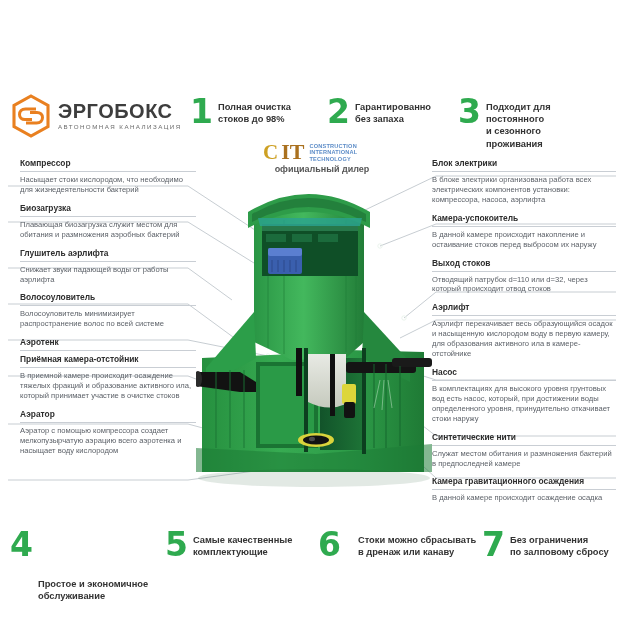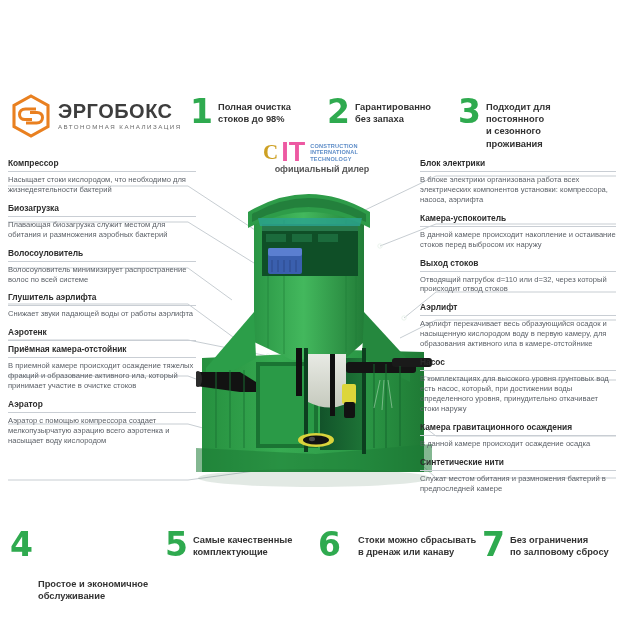--- a/index.html
+++ b/index.html
@@ -21,30 +21,30 @@
   .logo-sub{font-size:6.2px;letter-spacing:1.45px;color:#6b6b6b;margin-top:3px;line-height:1;}
 
   .feat{position:absolute;display:flex;align-items:flex-start;gap:5px;}
   .feat .num{font-size:33px;line-height:26px;font-weight:bold;color:#2faa4f;font-family:"DejaVu Sans",sans-serif;}
   .feat .txt{font-size:9.3px;line-height:12.2px;color:#333;font-weight:bold;padding-top:2px;}
 
   
   .cit{position:absolute;left:263px;top:142px;width:130px;height:38px;opacity:.9;}
   .cit-row{display:flex;align-items:center;gap:3px;}
   .cit-c{font-size:21px;font-weight:bold;color:#c8960c;line-height:20px;font-family:"Liberation Serif",serif;}
-  .cit-it{font-size:27px;font-weight:bold;color:#ec4899;line-height:20px;font-family:Liberation Sans, sans-serif;}
+  .cit-it{font-size:22px;font-weight:bold;color:#a16207;line-height:20px;font-family:Liberation Serif, serif;}
   .cit-lines{display:flex;flex-direction:column;line-height:6.4px;margin-left:2px;margin-top:1px;}
   .cit-lines span{font-size:5.6px;font-weight:bold;color:#4a7fc1;letter-spacing:.2px;}
   .cit-dealer{font-size:9px;color:#444;margin-top:2px;text-align:center;width:118px;font-weight:bold;}
 
   
   .col{position:absolute;top:158px;width:188px;}
   .col-left{left:8px;text-align:left;}
   .col-right{right:8px;width:196px;}
-  .cl{margin-bottom:0;}
+  .cl{margin-bottom:0;margin-left:12px;}
   .cl-title{font-size:8.4px;font-weight:bold;color:#2d2d2d;line-height:11px;padding-bottom:2px;}
   .cl-rule{height:1px;background:#c9ced4;margin:0 0 3px 0;}
   .cl-body{font-size:7.6px;line-height:9.9px;color:#5c6168;padding-bottom:8px;}
 
   
   .leaders{position:absolute;left:0;top:0;width:624px;height:624px;pointer-events:none;}
 
   
   .illo{position:absolute;left:196px;top:172px;width:236px;height:330px;}
 
@@ -248,30 +248,30 @@
       <div class="cl-title">Компрессор</div>
       <div class="cl-rule"></div>
       <div class="cl-body">Насыщает стоки кислородом, что необходимо для жизнедеятельности бактерий</div>
     </div>
     <div class="cl">
       <div class="cl-title">Биозагрузка</div>
       <div class="cl-rule"></div>
       <div class="cl-body">Плавающая биозагрузка служит местом для обитания и размножения аэробных бактерий</div>
     </div>
     <div class="cl">
+      <div class="cl-title">Глушитель аэрлифта</div>
+      <div class="cl-rule"></div>
+      <div class="cl-body">Снижает звуки падающей воды от работы аэрлифта</div>
+    </div>
+    <div class="cl">
       <div class="cl-title">Волосоуловитель</div>
       <div class="cl-rule"></div>
       <div class="cl-body">Волосоуловитель минимизирует распространение волос по всей системе</div>
     </div>
     <div class="cl">
-      <div class="cl-title">Глушитель аэрлифта</div>
-      <div class="cl-rule"></div>
-      <div class="cl-body">Снижает звуки падающей воды от работы аэрлифта</div>
-    </div>
-    <div class="cl">
       <div class="cl-title">Аэротенк</div>
       <div class="cl-rule"></div>
     </div>
     <div class="cl">
       <div class="cl-title">Приёмная камера-отстойник</div>
       <div class="cl-rule"></div>
       <div class="cl-body">В приемной камере происходит осаждение тяжелых фракций и образование активного ила, который принимает участие в очистке стоков</div>
     </div>
     <div class="cl">
       <div class="cl-title">Аэратор</div>
@@ -300,28 +300,28 @@
       <div class="cl-title">Аэрлифт</div>
       <div class="cl-rule"></div>
       <div class="cl-body">Аэрлифт перекачивает весь образующийся осадок и насыщенную кислородом воду в первую камеру, для образования активного ила в камере-отстойнике</div>
     </div>
     <div class="cl">
       <div class="cl-title">Насос</div>
       <div class="cl-rule"></div>
       <div class="cl-body">В комплектациях для высокого уровня грунтовых вод есть насос, который, при достижении воды определенного уровня, принудительно откачивает стоки наружу</div>
     </div>
     <div class="cl">
+      <div class="cl-title">Синтетические нити</div>
+      <div class="cl-rule"></div>
+      <div class="cl-body">Служат местом обитания и размножения бактерий в предпоследней камере</div>
+    </div>
+    <div class="cl">
       <div class="cl-title">Камера гравитационного осаждения</div>
       <div class="cl-rule"></div>
       <div class="cl-body">В данной камере происходит осаждение осадка</div>
-    </div>
-    <div class="cl">
-      <div class="cl-title">Синтетические нити</div>
-      <div class="cl-rule"></div>
-      <div class="cl-body">Служат местом обитания и размножения бактерий в предпоследней камере</div>
     </div>
   </div>
 
   <div class="bottom">
     <div class="feat" style="left:10px;top:4px;">
       <span class="num">4</span>
       <span class="txt" style="white-space:pre-line;margin-top:44px;">Простое и экономичное
 обслуживание</span>
     </div>
     <div class="feat" style="left:165px;top:4px;">

